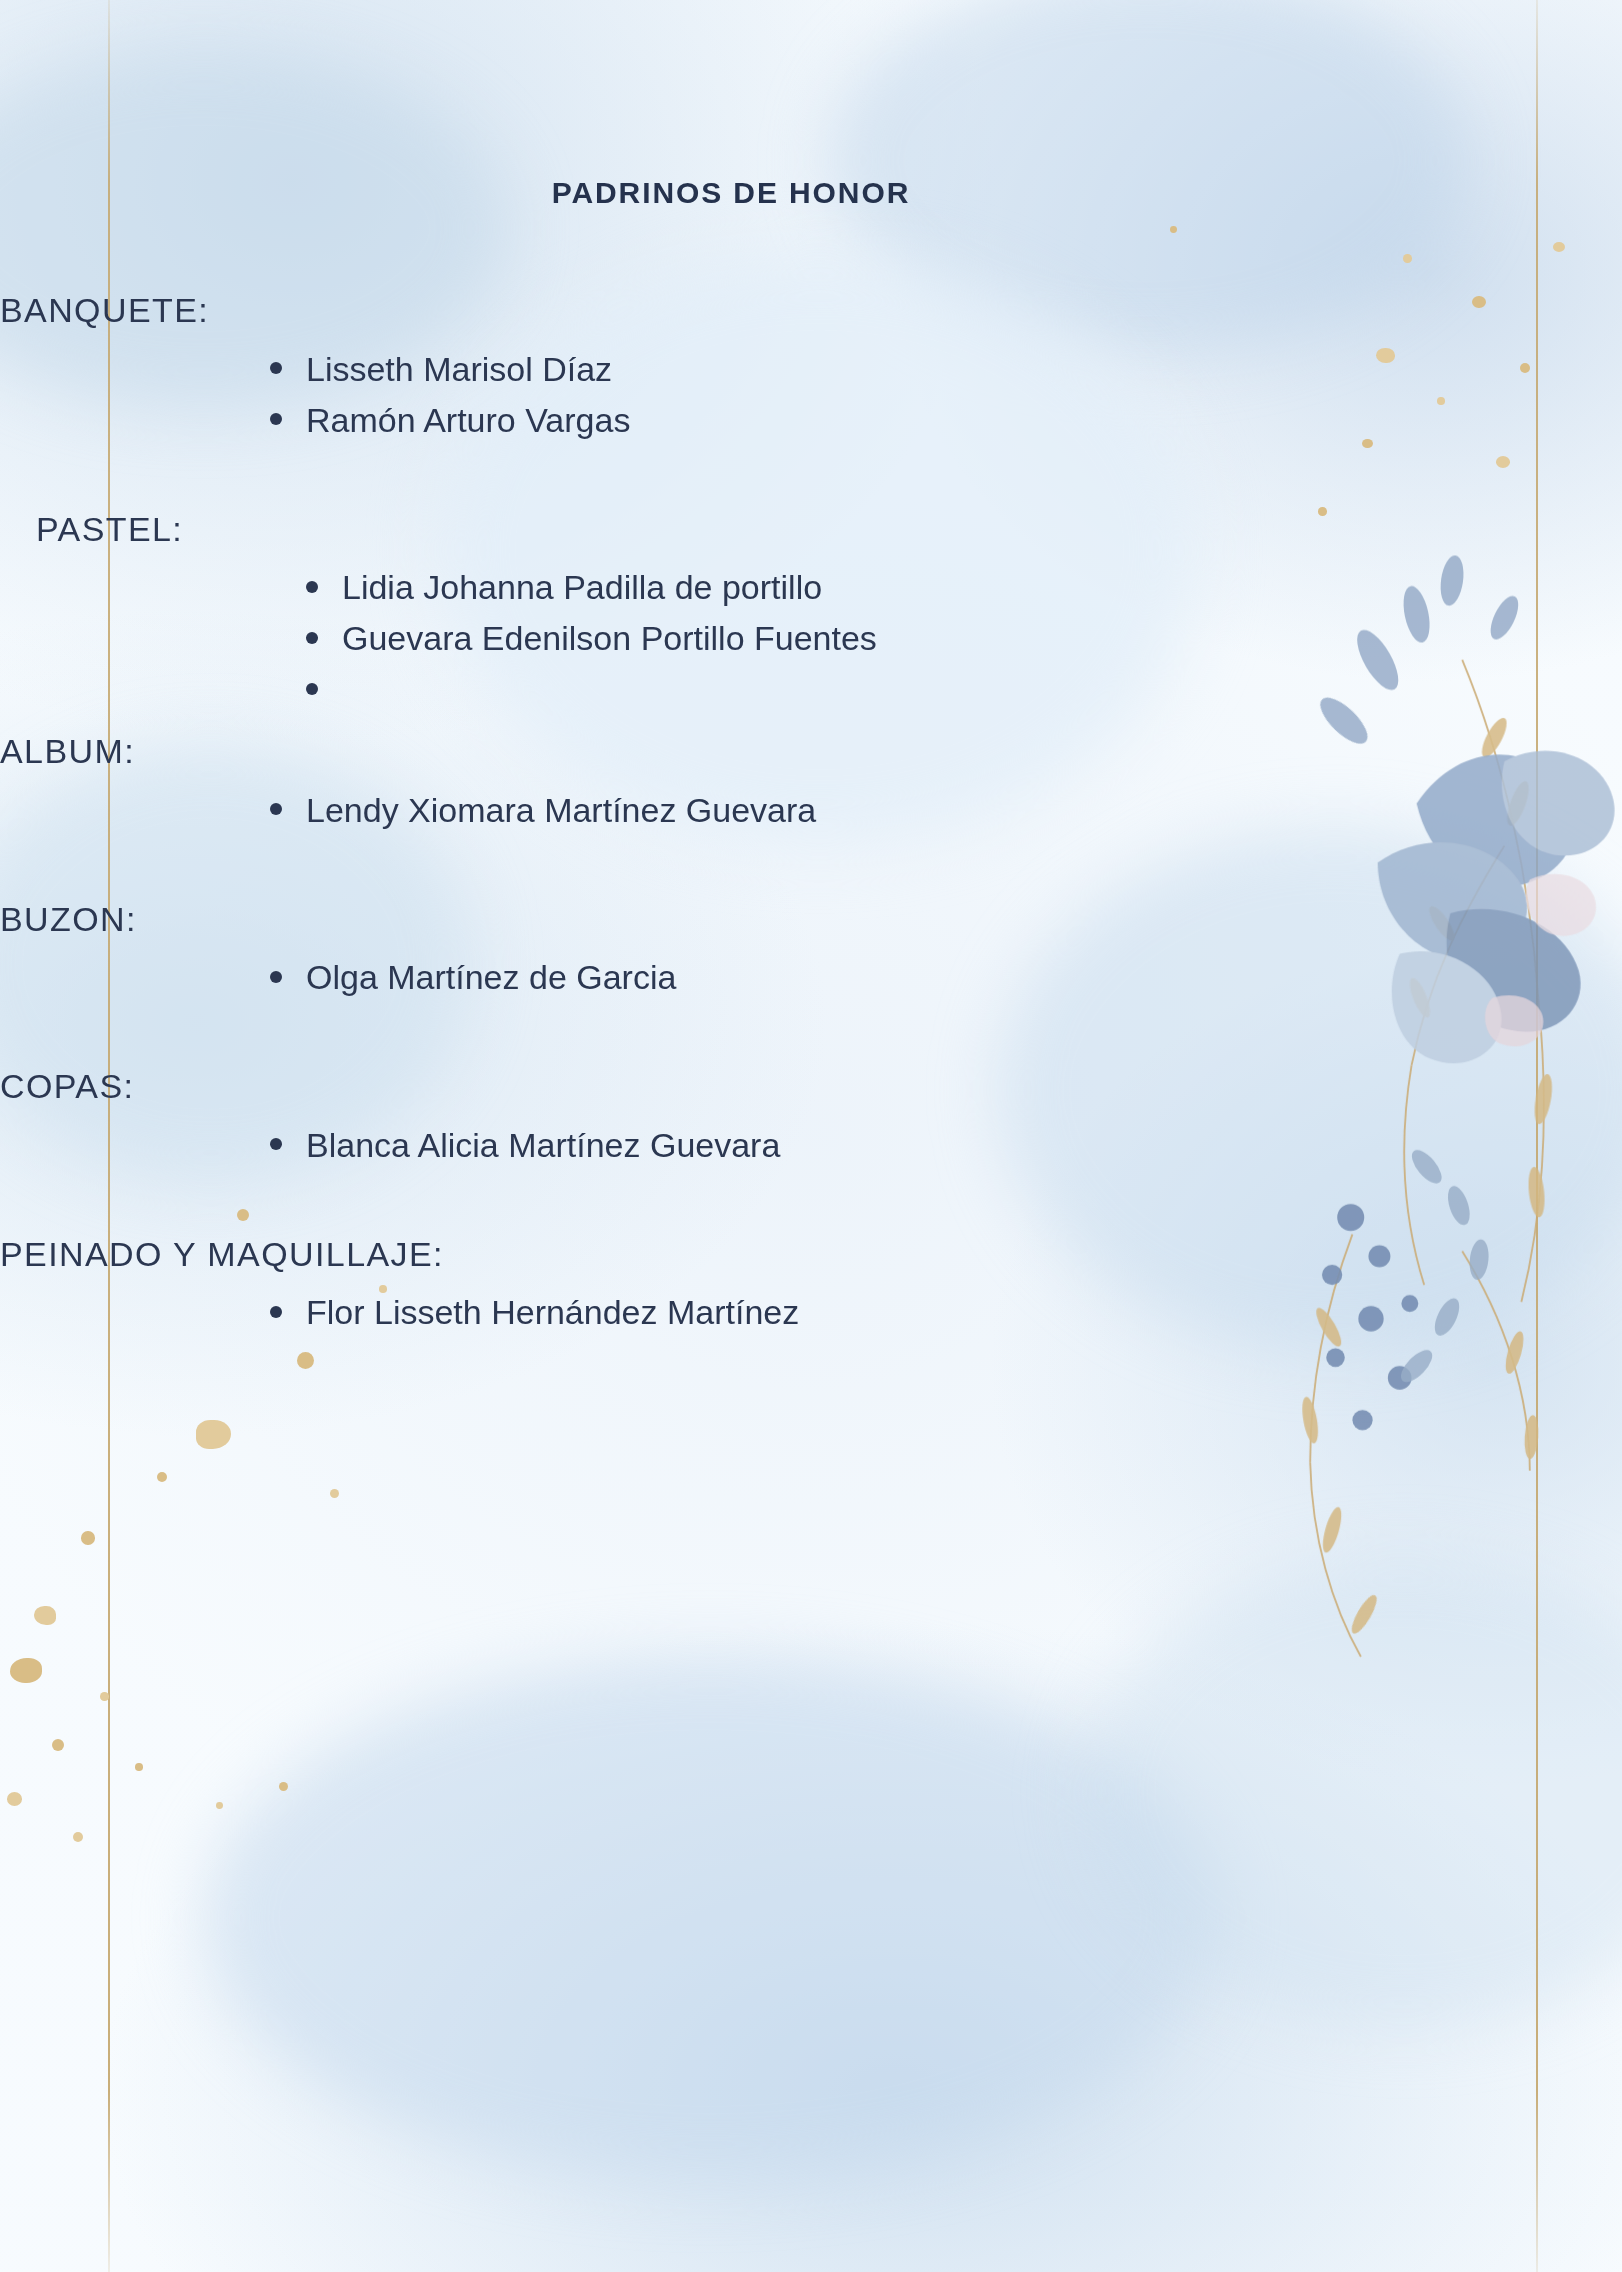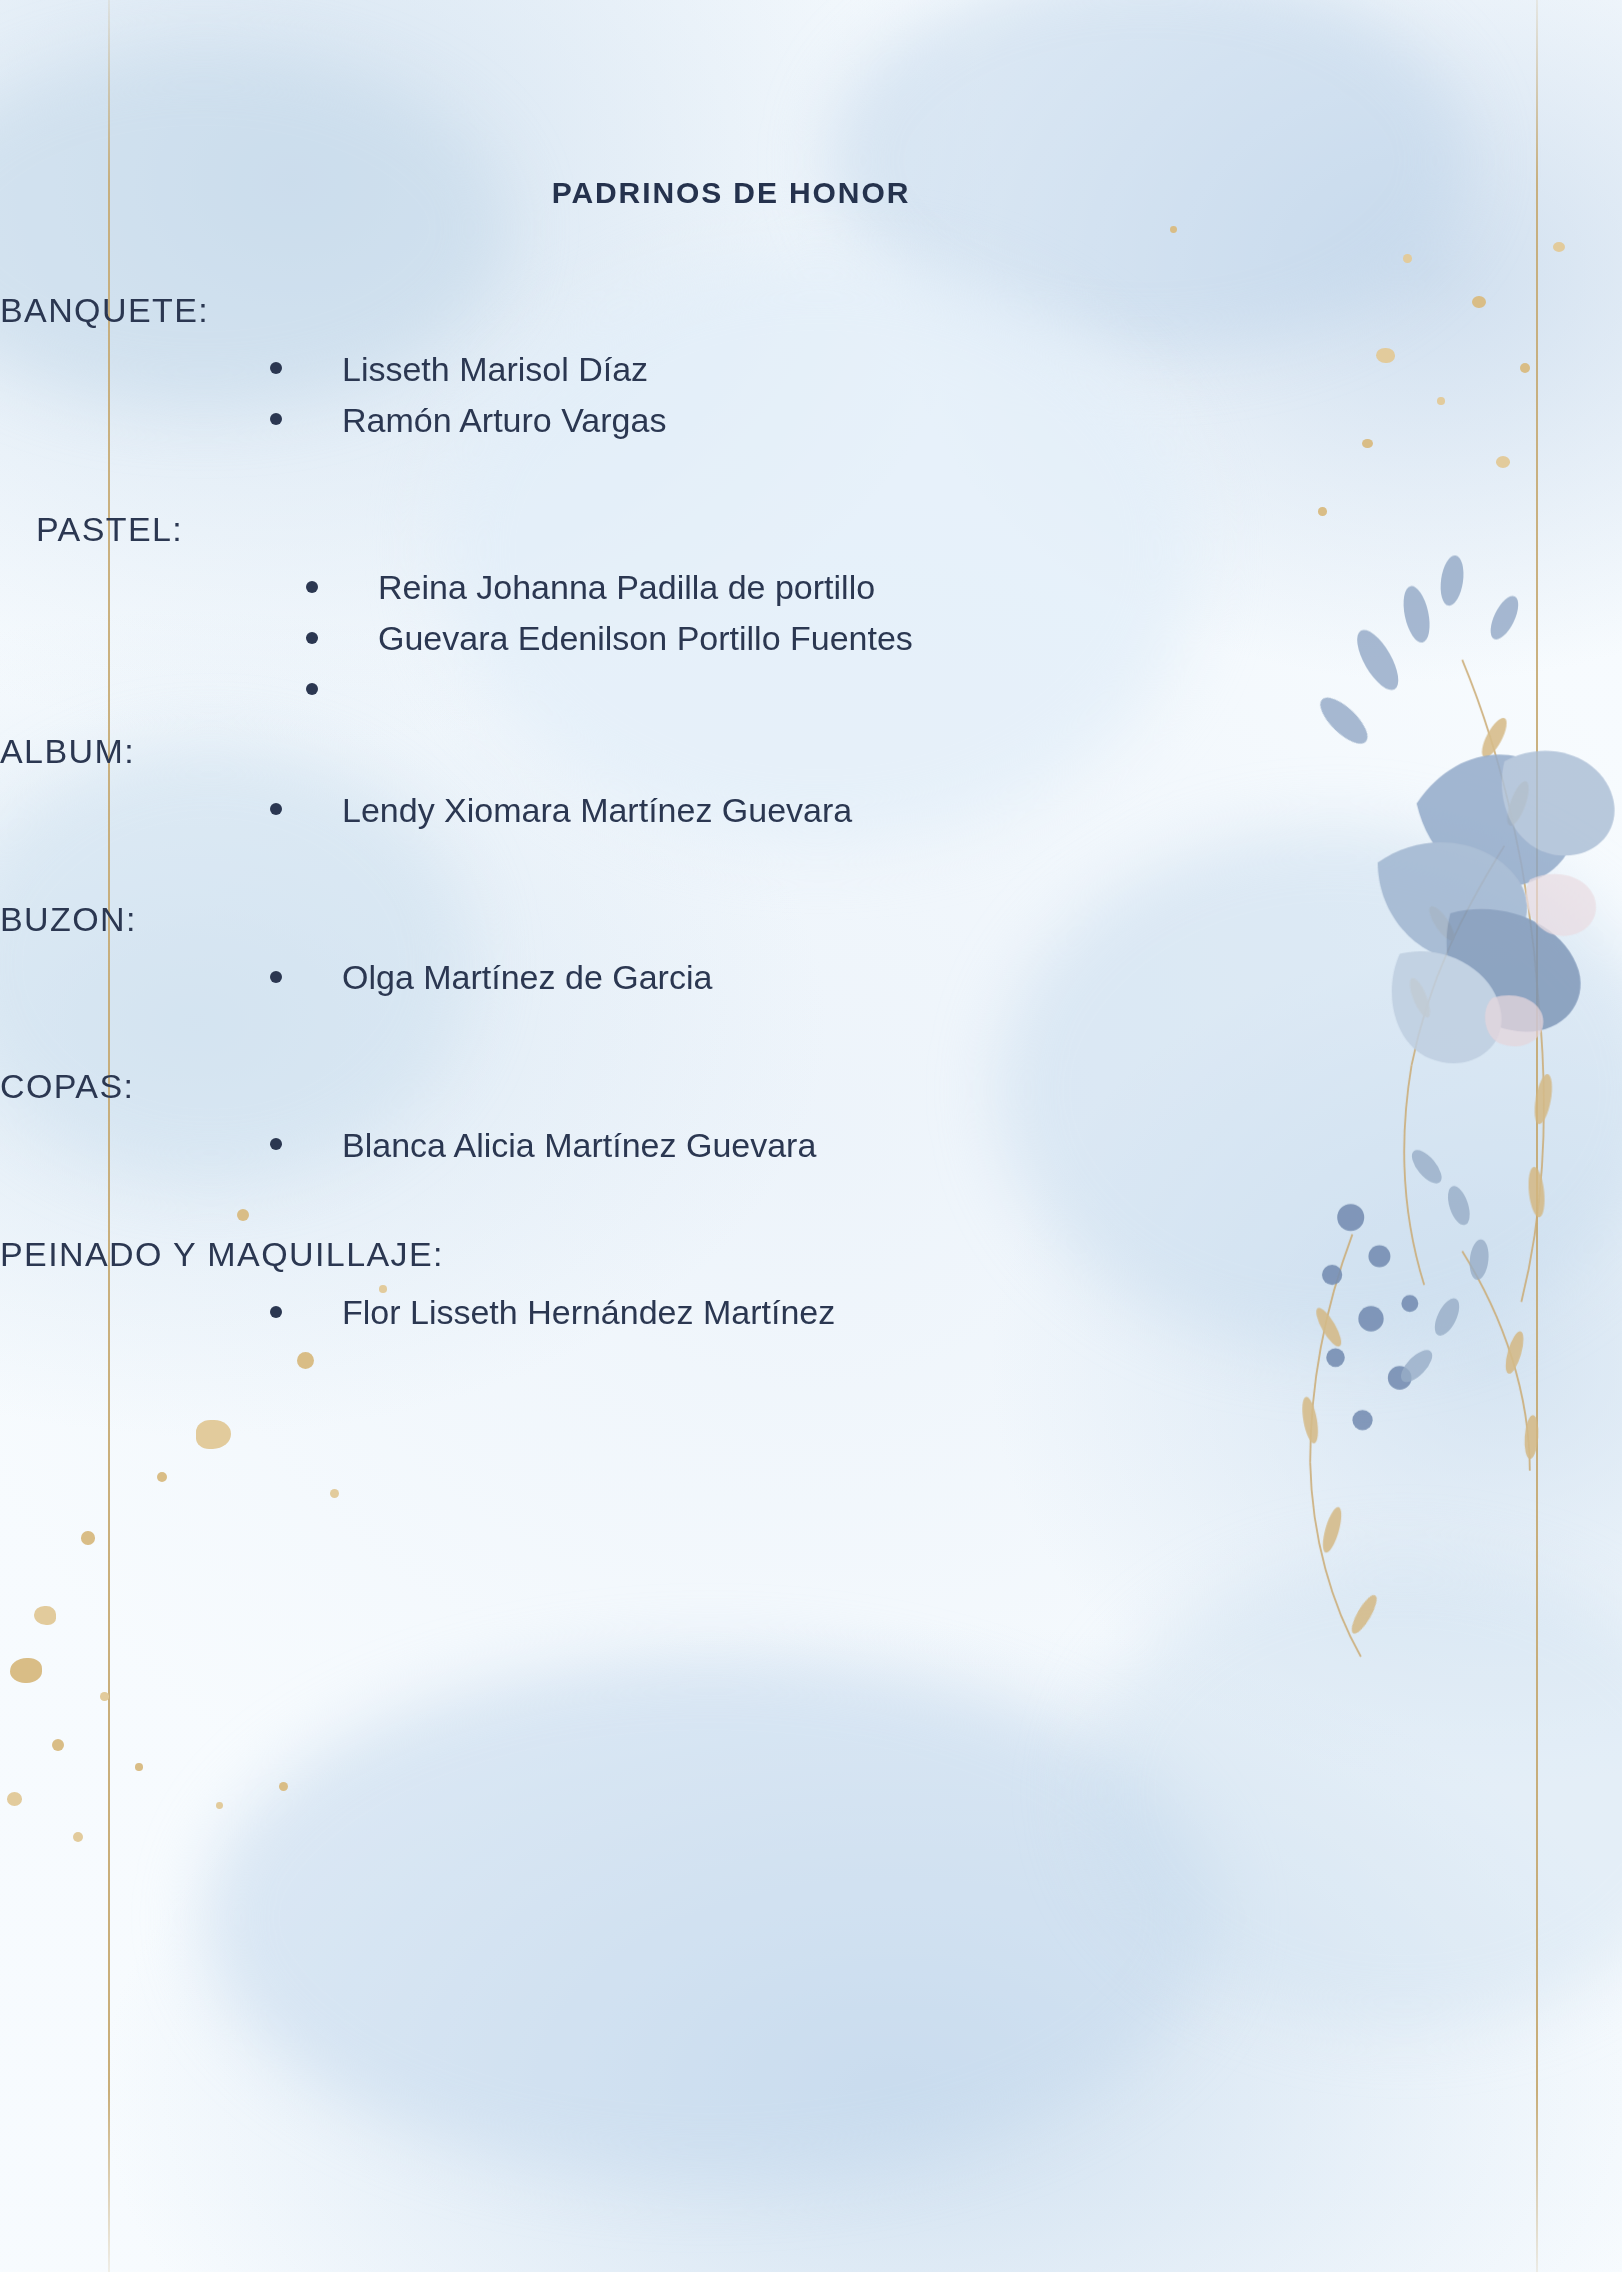--- a/index.html
+++ b/index.html
@@ -105,21 +105,20 @@
 
   .name-item {
     display: flex;
     align-items: flex-start;
     justify-content: flex-start;
     font-size: 34px;
     color: #2b3751;
     line-height: 1.50;
     padding-left: 270px;
     min-height: 39px;
-    gap: 36px;
   }
 
   .bullet {
     display: inline-block;
     width: 12px;
     height: 12px;
     border-radius: 50%;
     background: #2b3751;
     margin-right: 24px;
     margin-top: 18.6px;
@@ -261,21 +260,21 @@
           <span class="name-text"> Ramón Arturo Vargas</span>
         </li>
       </ul>
     </div>
 
     <div class="section tight">
       <h2 class="section-heading">PASTEL:</h2>
       <ul class="names">
         <li class="name-item">
           <span class="bullet"></span>
-          <span class="name-text">Reina Johanna Padilla de portillo</span>
+          <span class="name-text">Lidia Johanna Padilla de portillo</span>
         </li>
         <li class="name-item">
           <span class="bullet"></span>
           <span class="name-text"> Guevara Edenilson Portillo Fuentes</span>
         </li>
         <li class="name-item">
           <span class="bullet"></span>
           <span class="name-text"></span>
         </li>
       </ul>

